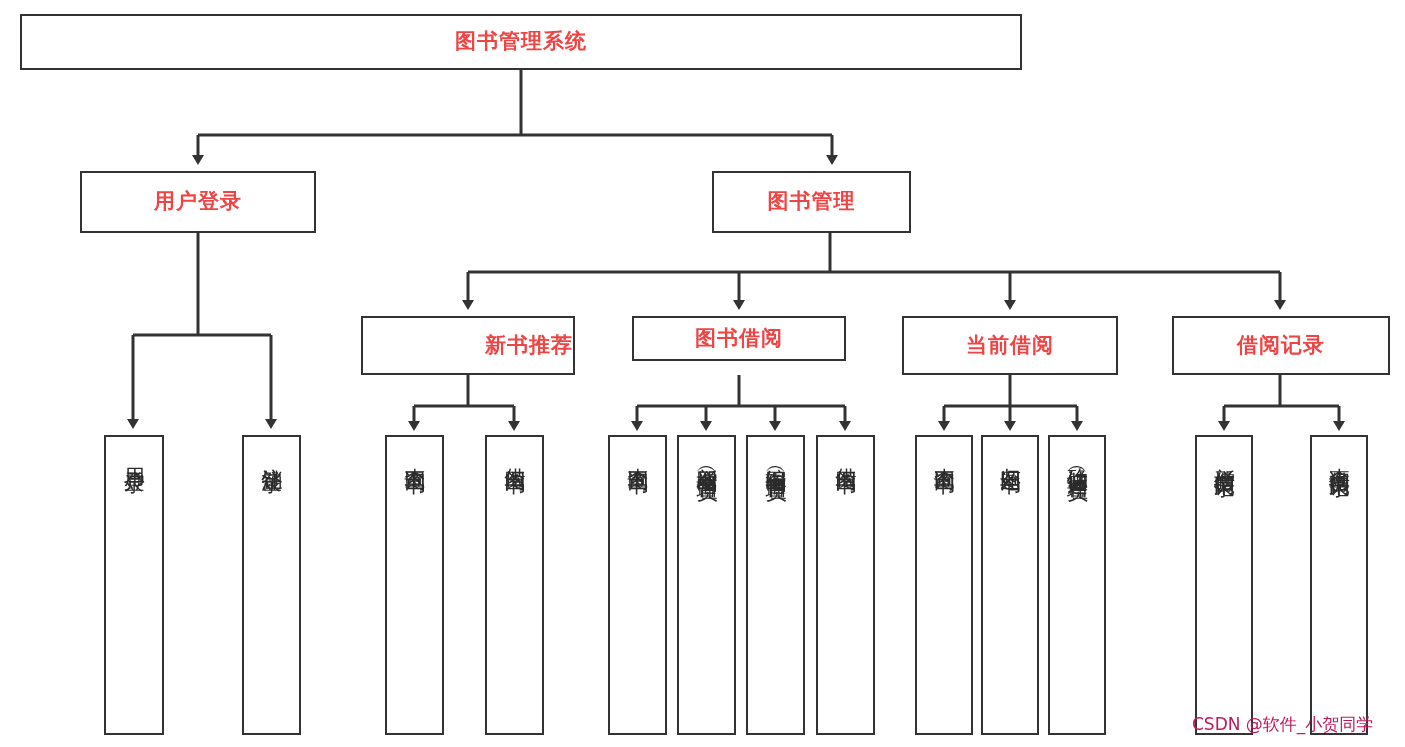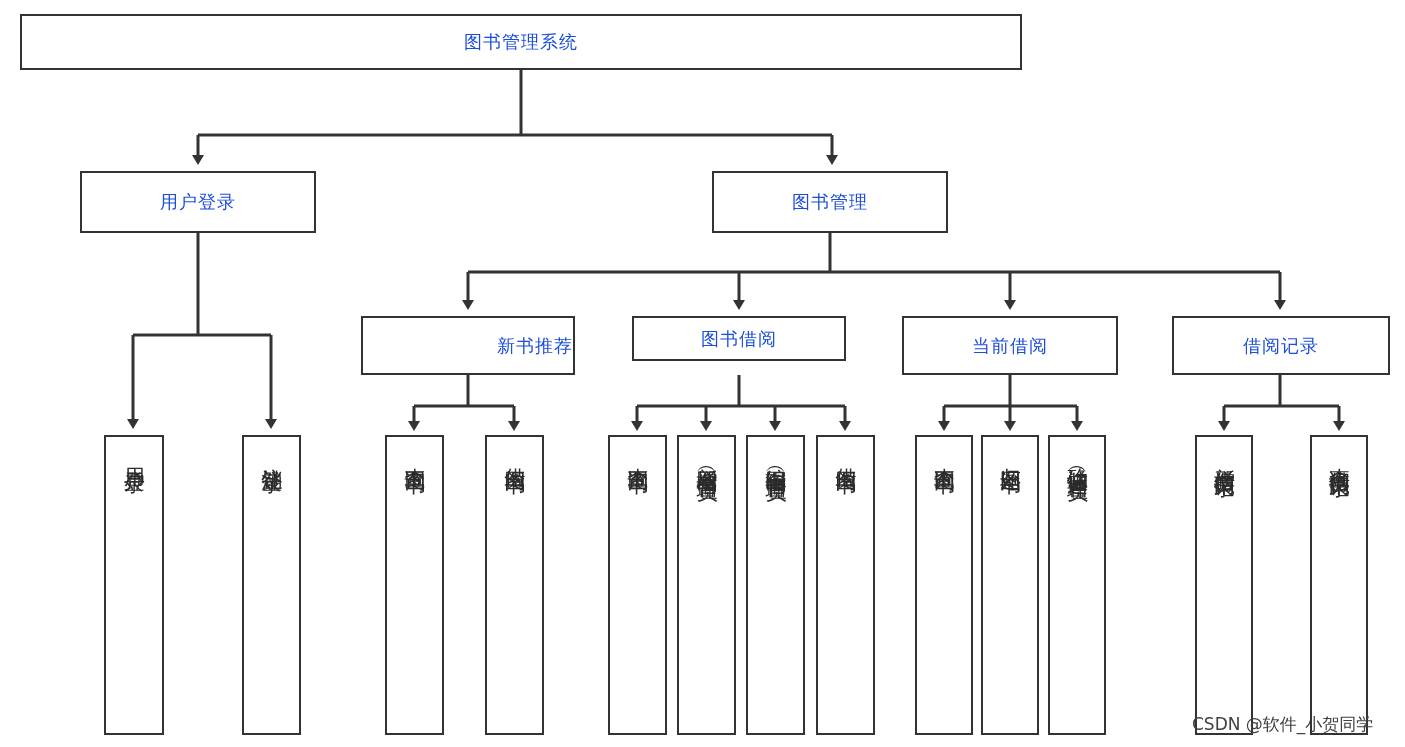--- a/index.html
+++ b/index.html
@@ -25,46 +25,47 @@
   .node-box {
     position: absolute;
     box-sizing: border-box;
     background: #ffffff;
     border: 2px solid #333333;
     display: flex;
     align-items: center;
     justify-content: center;
   }
   .node-label-h {
-    font-size: 18px;
-    color: #1d4ed8;
+    font-size: 21px;
+    color: #ef4444;
     line-height: 1.2;
     letter-spacing: 1px;
     white-space: nowrap;
+    font-weight: bold;
   }
   .node-box.vertical {
     align-items: flex-start;
     justify-content: center;
     padding-top: 14px;
   }
   .node-label-v {
     font-size: 21px;
     color: #2b2b2b;
     line-height: 1.28;
     writing-mode: vertical-rl;
     text-orientation: upright;
     white-space: nowrap;
     letter-spacing: 2px;
   }
   #watermark {
     position: absolute;
     left: 1192px;
     top: 713px;
     font-size: 17px;
-    color: #404040;
+    color: #be185d;
     white-space: nowrap;
     font-family: "DejaVu Sans", "Liberation Sans", sans-serif;
   }
 </style>
 </head>
 <body>
 
 <div id="page">
 
   <svg id="diagram-svg" viewBox="0 0 1405 747" xmlns="http://www.w3.org/2000/svg">
@@ -117,21 +118,21 @@
     </g>
   </svg>
 
   <div class="node-box" style="left:20px; top:14px; width:1002px; height:56px;">
     <span class="node-label-h">图书管理系统</span>
   </div>
 
   <div class="node-box" style="left:80px; top:171px; width:236px; height:62px;">
     <span class="node-label-h">用户登录</span>
   </div>
-  <div class="node-box" style="left:712px; top:171px; width:236px; height:62px;">
+  <div class="node-box" style="left:712px; top:171px; width:199px; height:62px;">
     <span class="node-label-h">图书管理</span>
   </div>
 
   <div class="node-box" style="left:361px; top:316px; width:214px; height:59px;justify-content:flex-end;">
     <span class="node-label-h">新书推荐</span>
   </div>
   <div class="node-box" style="left:632px; top:316px; width:214px; height:45px;">
     <span class="node-label-h">图书借阅</span>
   </div>
   <div class="node-box" style="left:902px; top:316px; width:216px; height:59px;">

